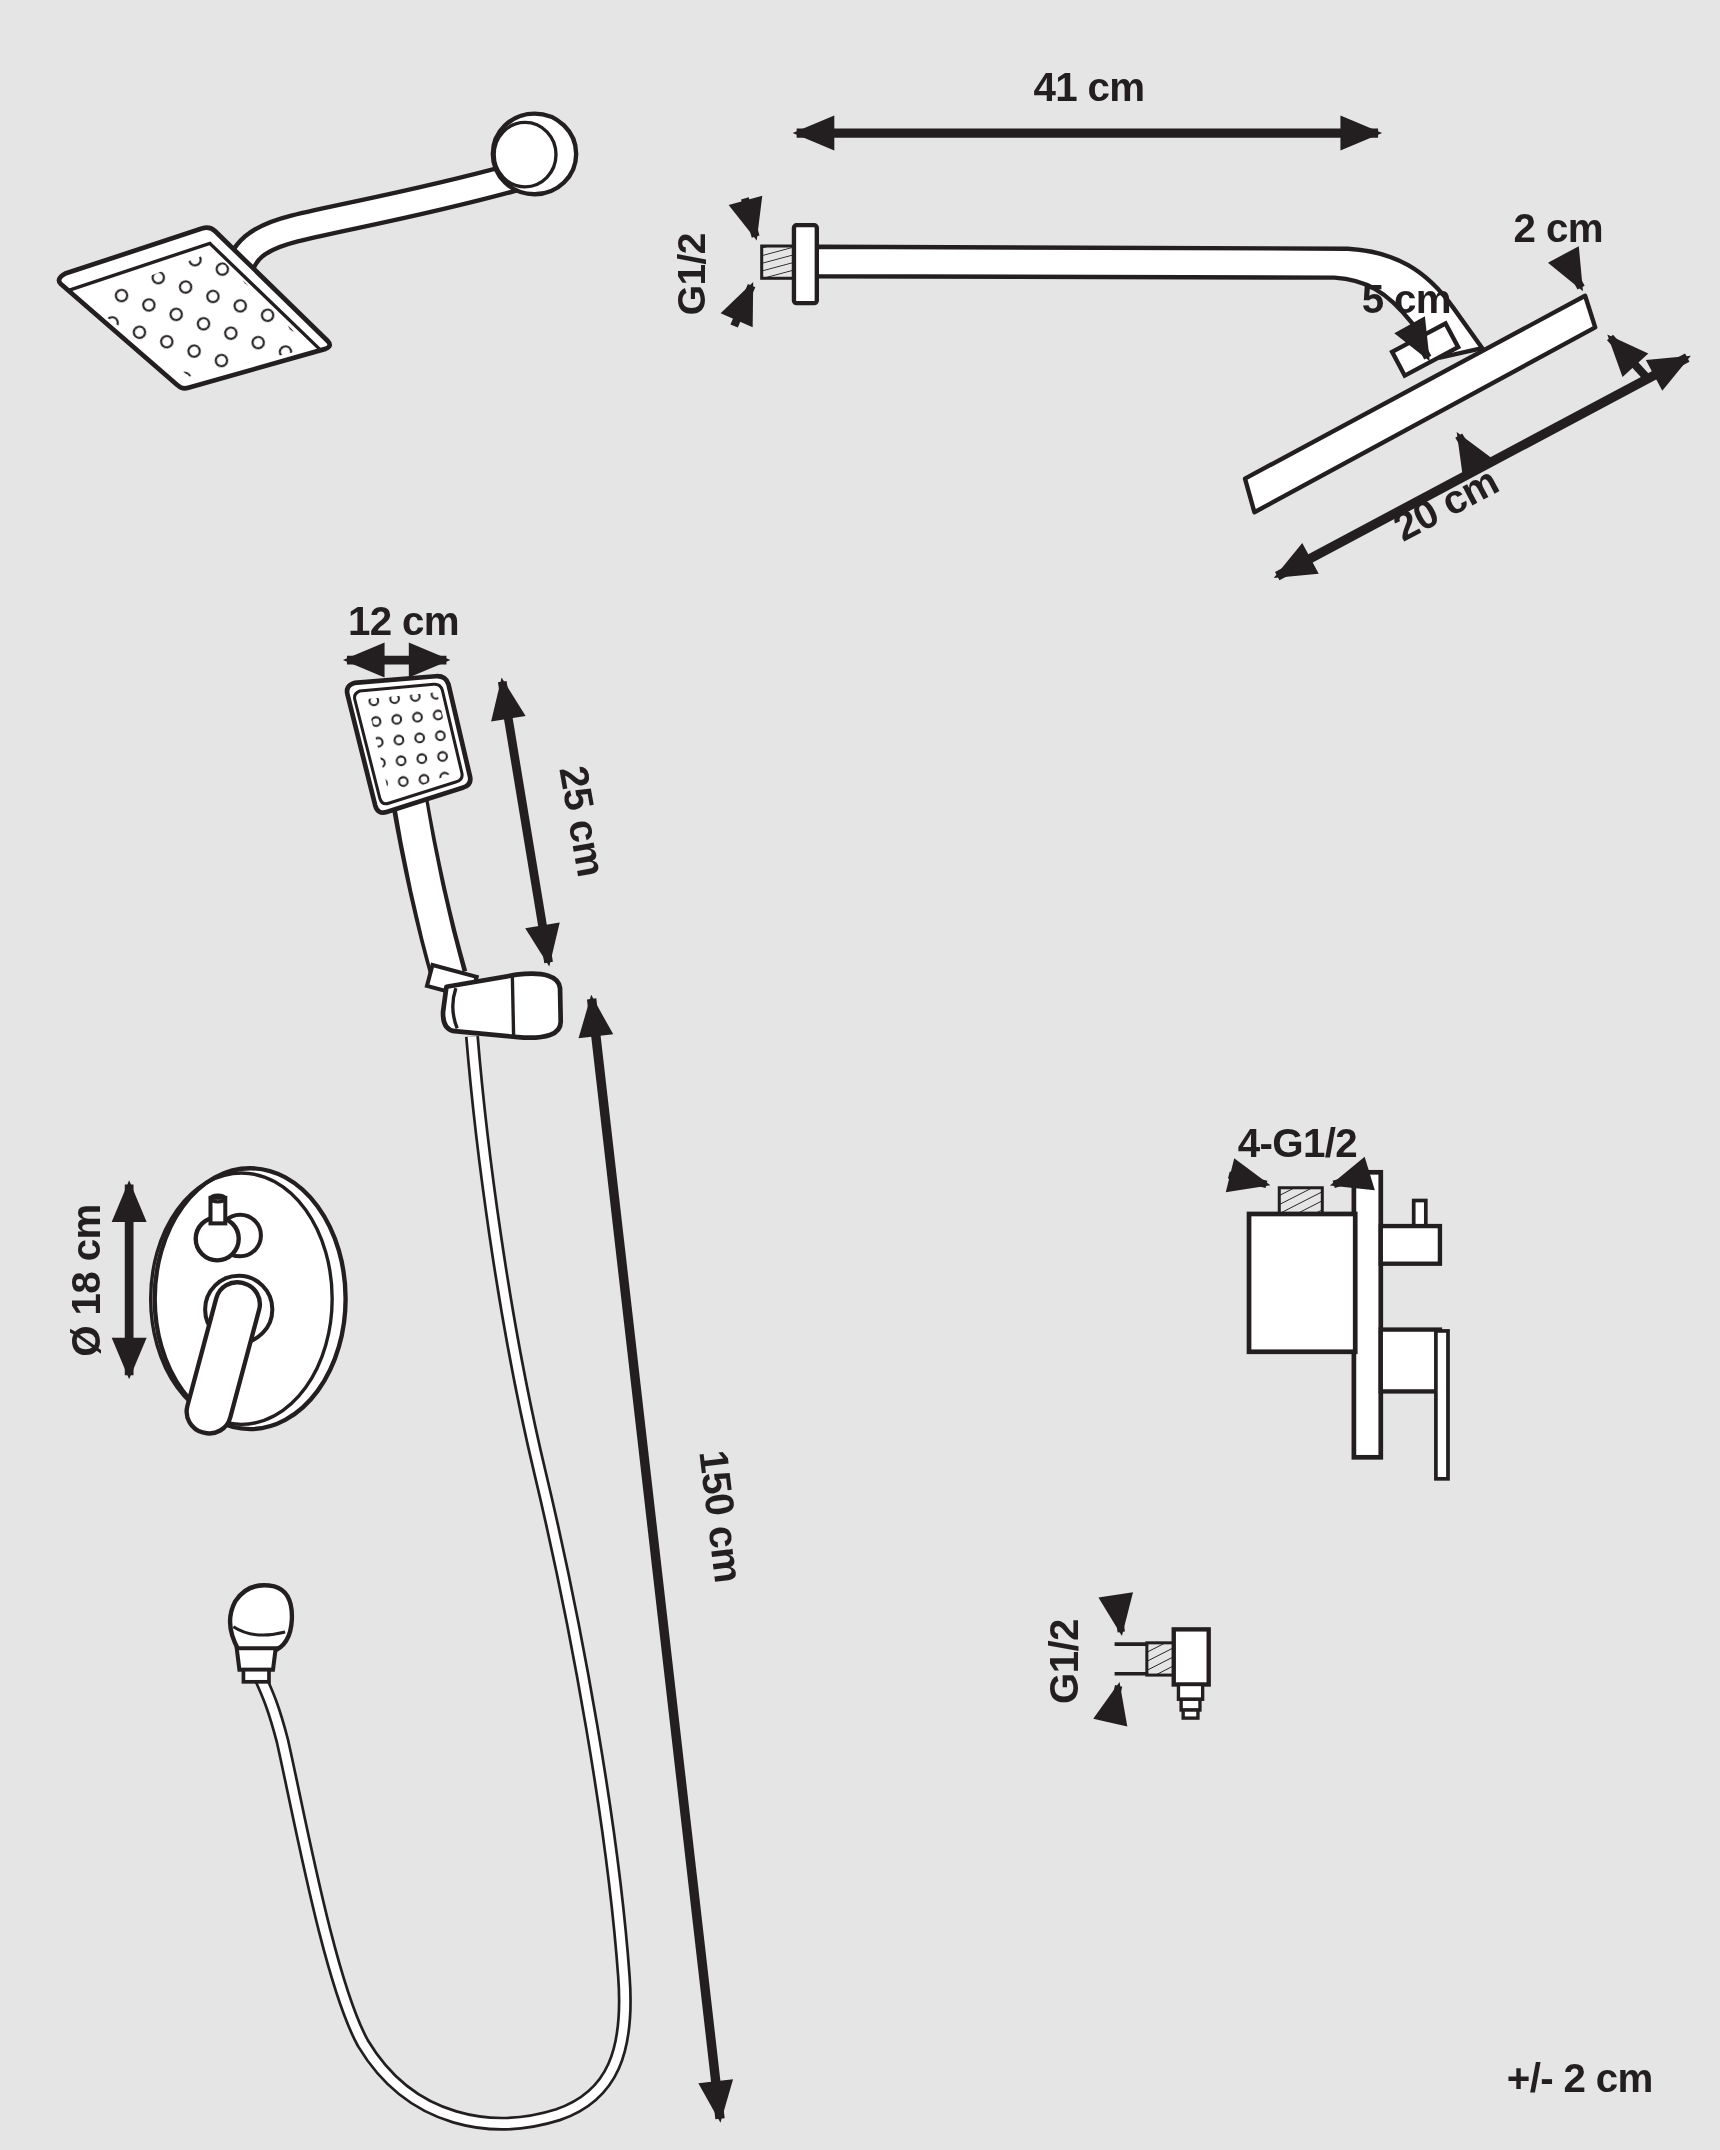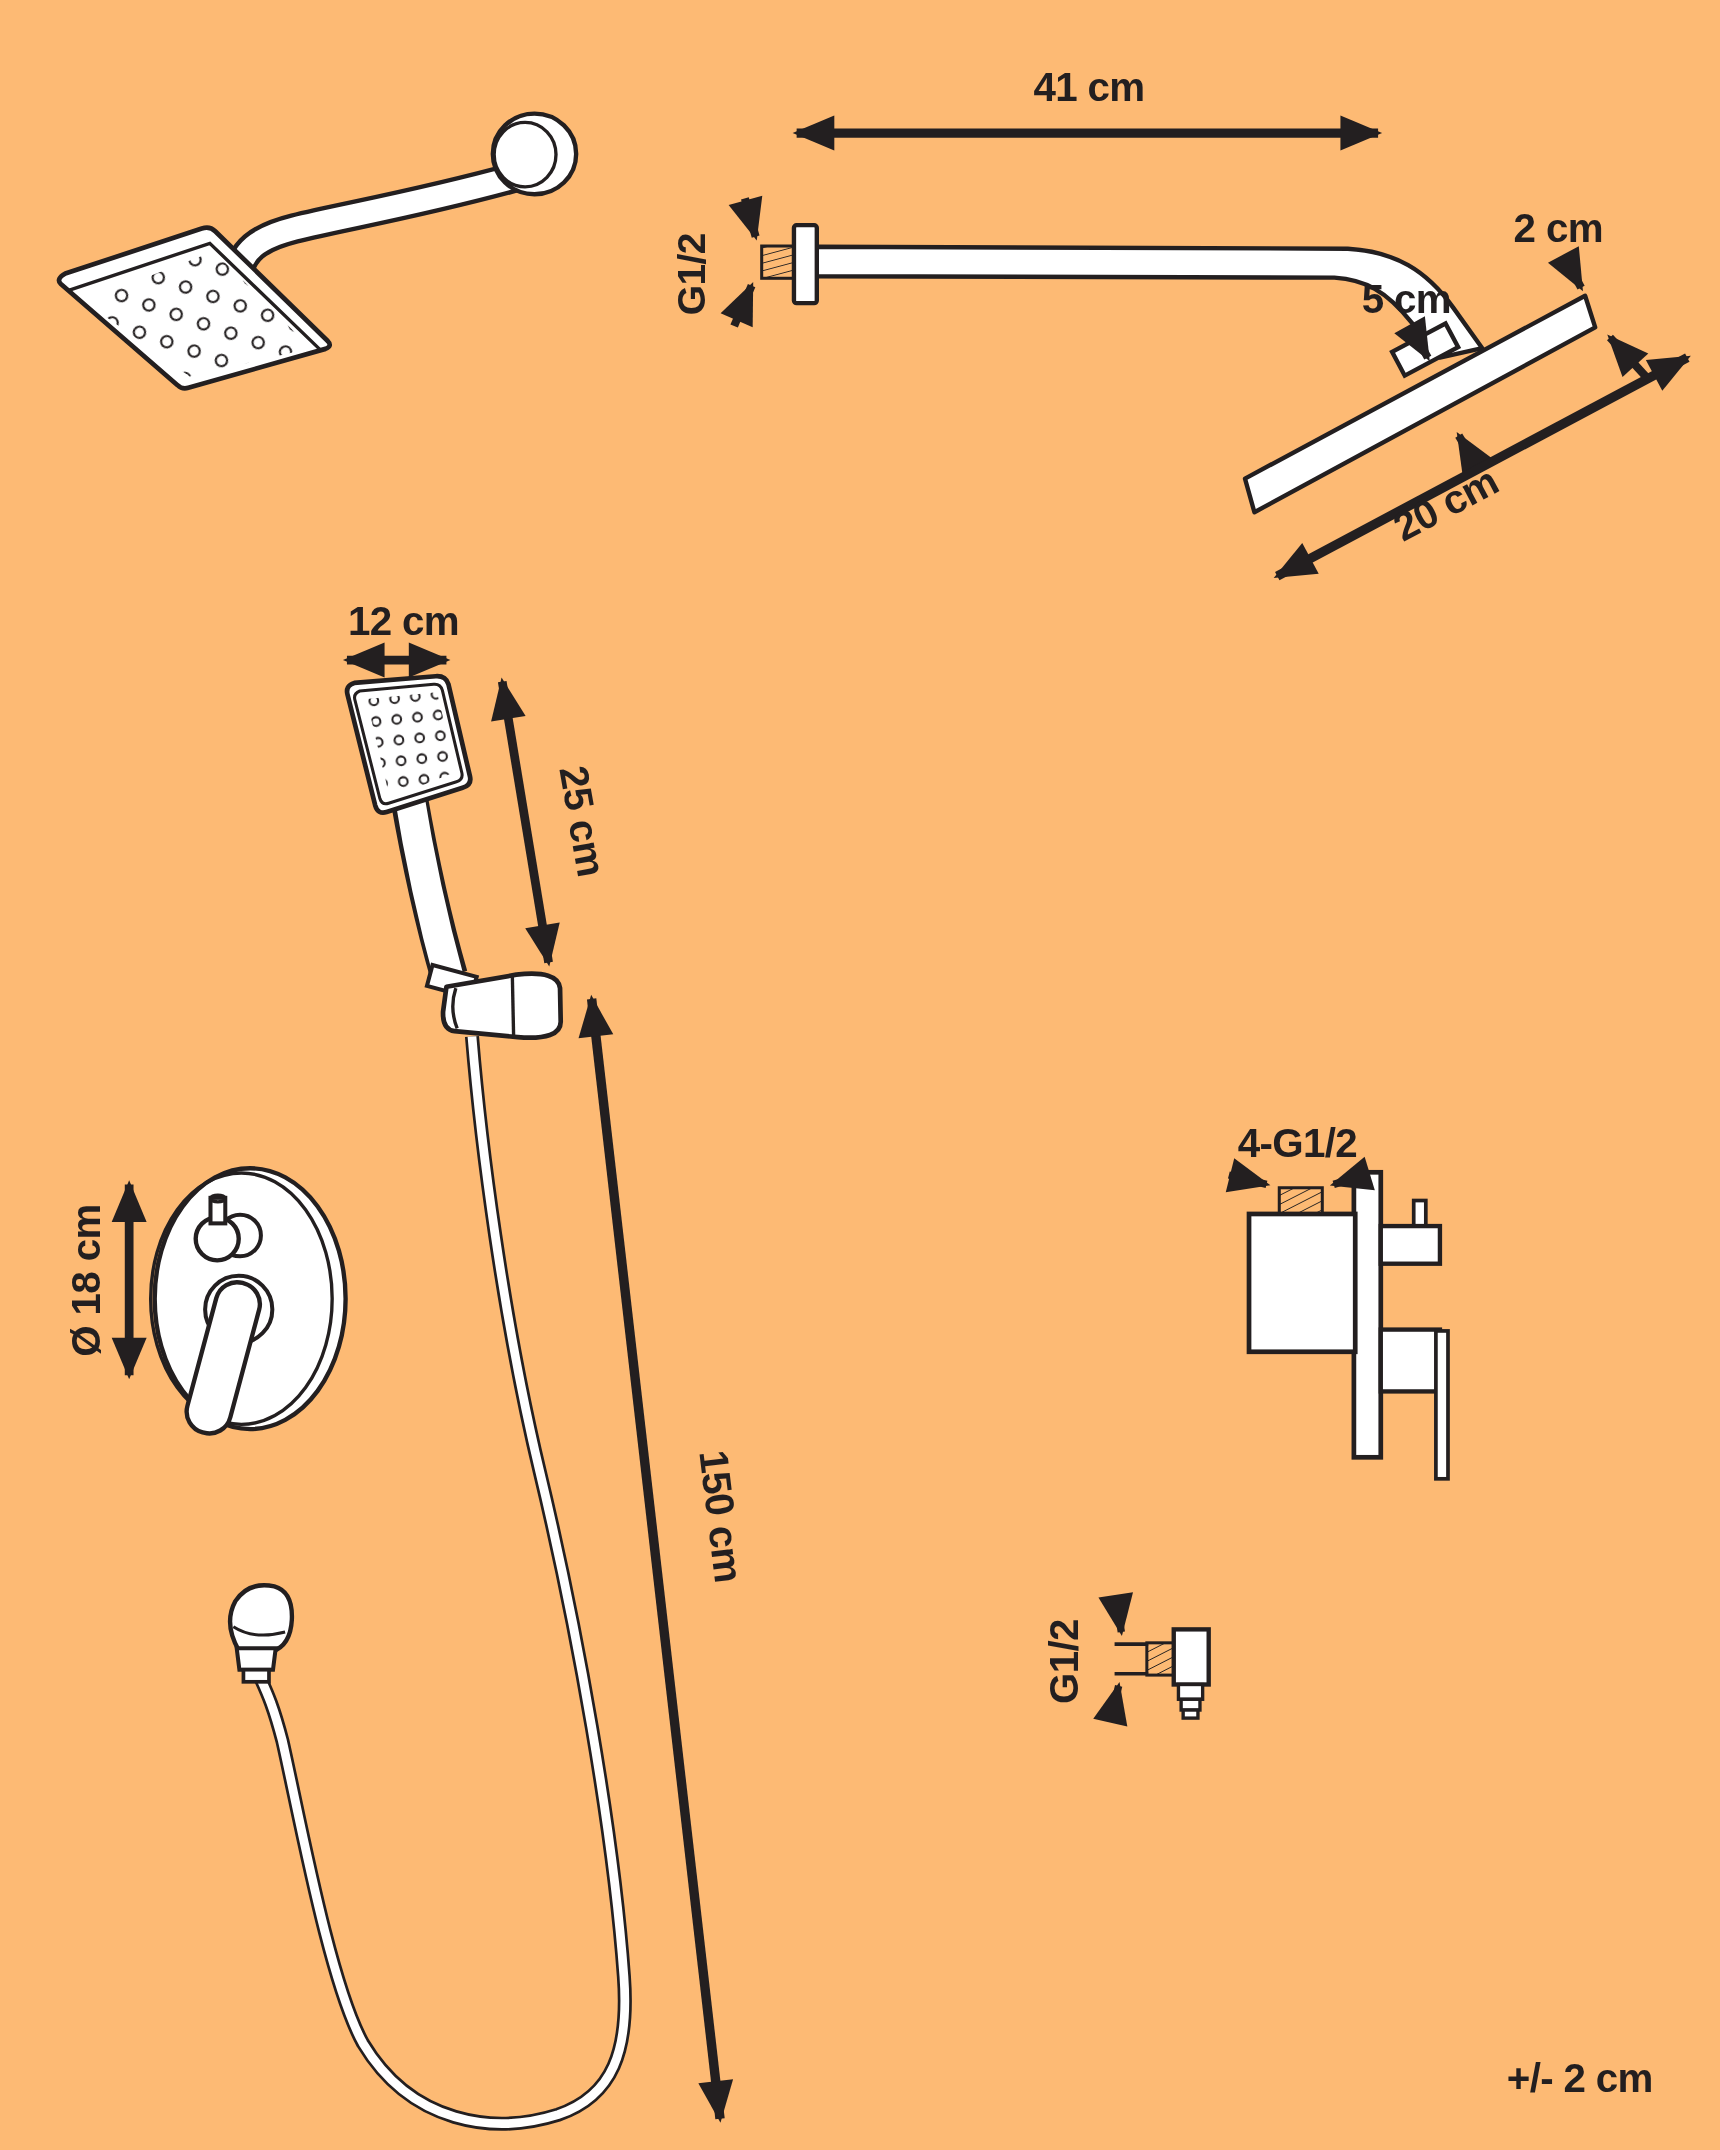--- a/index.html
+++ b/index.html
@@ -1,16 +1,16 @@
 <!DOCTYPE html>
 <html style="font-size:10.8px"><head>
 <meta charset="utf-8">
 <style>
   html,body{margin:0;padding:0;background:#ffffff;}
-  .stage{width:1721px;height:2151px;position:relative;background:#fdba74;overflow:hidden;}
+  .stage{width:1721px;height:2151px;position:relative;background:#e5e5e5;overflow:hidden;}
   svg{display:block;}
   .dim{font-family:"Liberation Sans",sans-serif;font-weight:700;font-size:60px;fill:#231f20;text-anchor:middle;letter-spacing:-1px;}
   .dim-sm{font-family:"Liberation Sans",sans-serif;font-weight:700;font-size:58px;fill:#231f20;text-anchor:middle;letter-spacing:-1px;}
   .ln{stroke:#231f20;fill:none;}
   .shape{stroke:#231f20;fill:#ffffff;}
 </style>
 </head>
 <body>
 
 <div class="stage">

